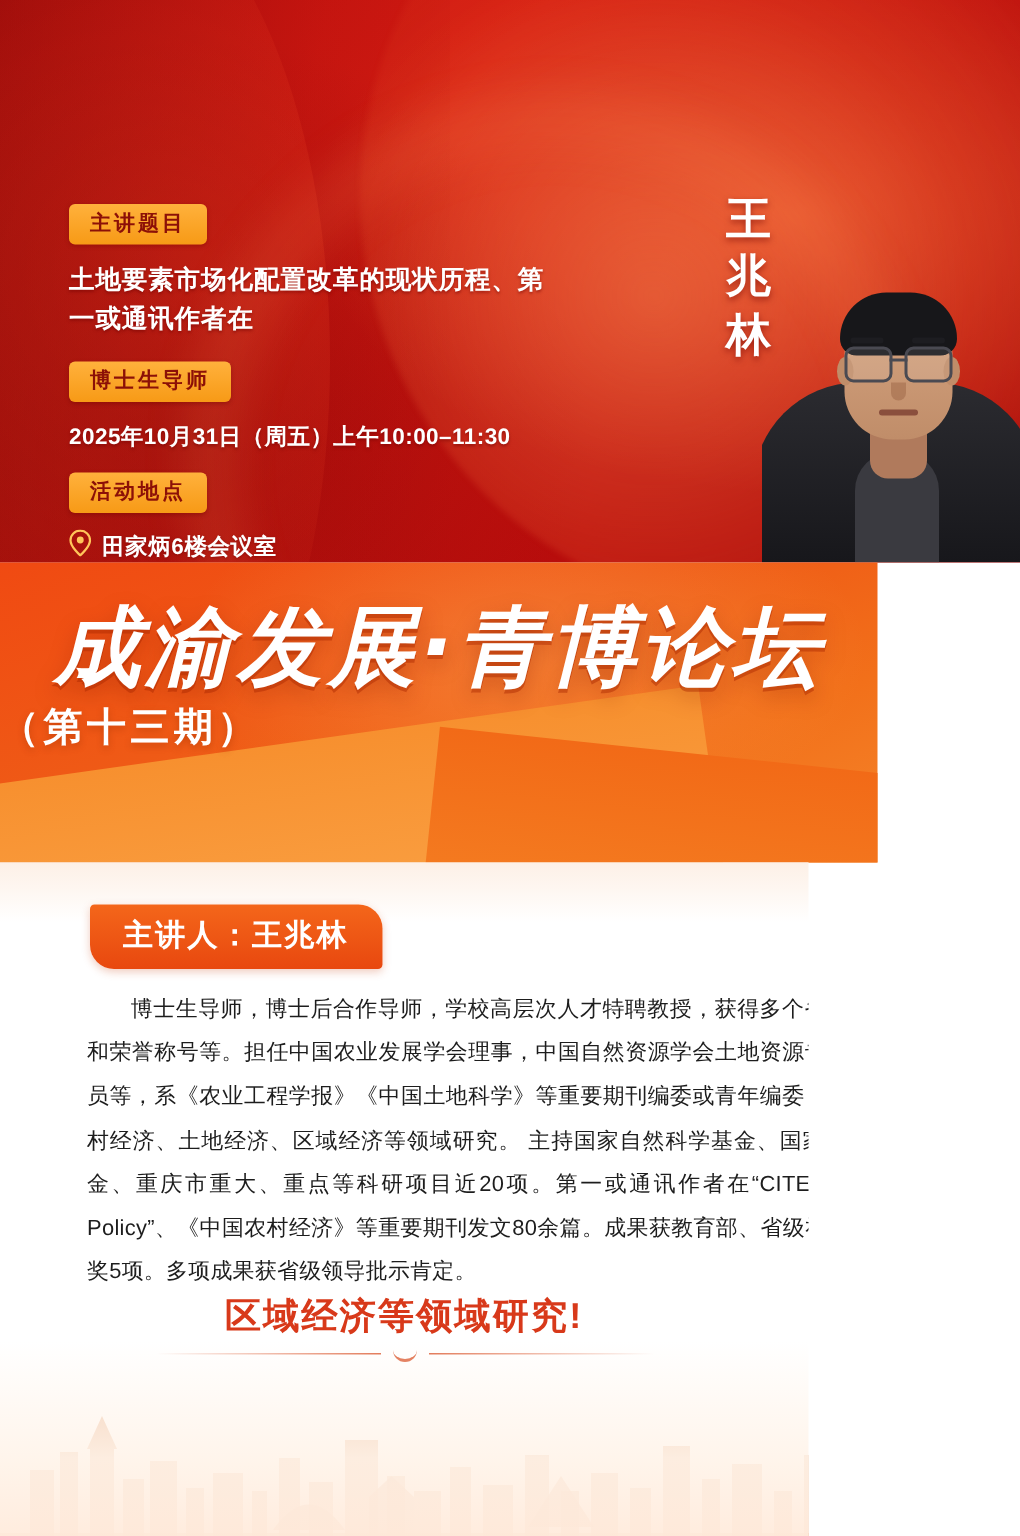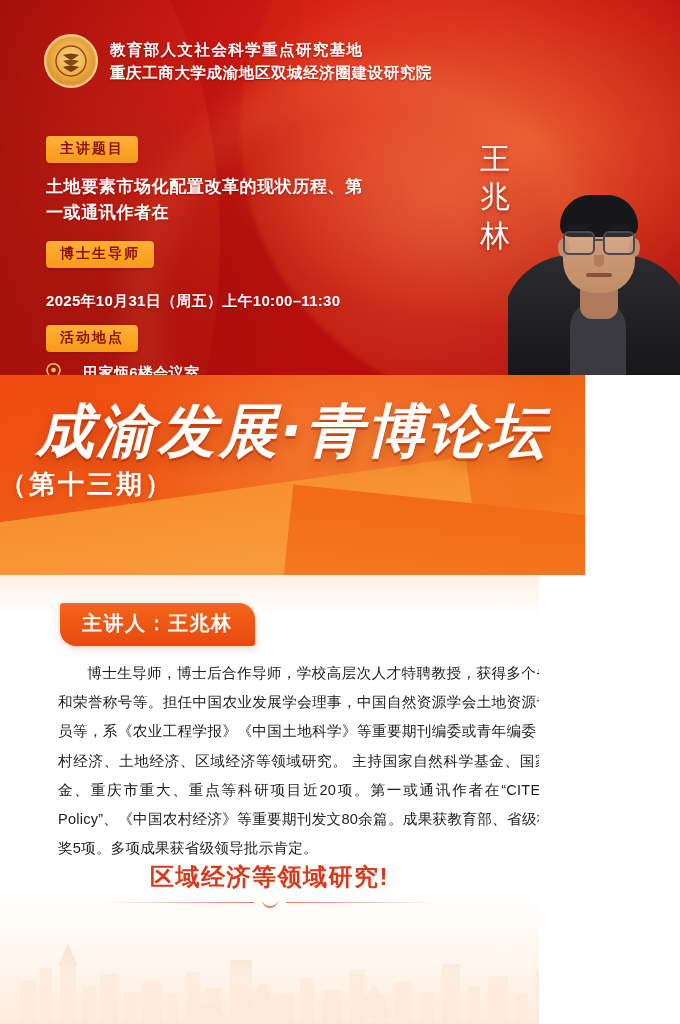--- a/index.html
+++ b/index.html
@@ -117,53 +117,53 @@
     margin-top: 11px;
     font-size: 17px;
     font-weight: bold;
     color: #ffffff;
     line-height: 1.55;
     letter-spacing: 0.6px;
     text-shadow: 0 1px 2px rgba(110,0,0,0.5);
     max-width: 330px;
   }
   .time-text {
-    margin-top: 24px;
+    margin-top: 14px;
     font-size: 15px;
     font-weight: bold;
     color: #ffffff;
     letter-spacing: 0.3px;
     text-shadow: 0 1px 2px rgba(110,0,0,0.5);
   }
   .place-row {
     margin-top: 11px;
     display: flex;
     align-items: center;
-    gap: 22px;
+    gap: 7px;
   }
   .place-text {
     font-size: 15px;
     font-weight: bold;
     color: #ffffff;
     letter-spacing: 0.4px;
     text-shadow: 0 1px 2px rgba(110,0,0,0.5);
   }
   .gap-sm { height: 14px; }
 
   
   .speaker-vertical {
     position: absolute;
-    right: 160px; top: 140px;
+    right: 160px; top: 128px;
     width: 40px;
     font-size: 30px;
-    font-weight: normal;
+    font-weight: bold;
     color: #ffffff;
     letter-spacing: 2px;
     line-height: 1.28;
-    text-align: left;
+    text-align: center;
     text-shadow: 0 2px 4px rgba(110,0,0,0.55);
   }
 
   
   .portrait {
     position: absolute;
     right: 0px; bottom: 0px;
     width: 172px; height: 260px;
     overflow: hidden;
   }
@@ -390,34 +390,20 @@
 <body>
 
 <div class="poster">
 
   <div class="hero">
     <div class="dark-left"></div>
     <div class="swirl3"></div>
     <div class="swirl1"></div>
     <div class="swirl2"></div>
 
-    <div class="org-header">
-      <div class="org-logo">
-        <svg width="34" height="34" viewBox="0 0 34 34">
-          <circle cx="17" cy="17" r="15" fill="none" stroke="#8a4b10" stroke-width="1.4"></circle>
-          <path d="M9 11 q8 -3 16 0 q-5 4 -8 5 q-3 -1 -8 -5 z" fill="#7d3f0c"></path>
-          <path d="M9 17 q8 -3 16 0 q-5 4 -8 5 q-3 -1 -8 -5 z" fill="#8a4b10"></path>
-          <path d="M9 23 q8 -3 16 0 q-5 4 -8 5 q-3 -1 -8 -5 z" fill="#7d3f0c"></path>
-        </svg>
-      </div>
-      <div class="org-lines">
-        <div class="org-line1">教育部人文社会科学重点研究基地</div>
-        <div class="org-line2">重庆工商大学成渝地区双城经济圈建设研究院</div>
-      </div>
-    </div>
 
     <div class="info-block">
       <span class="tag">主讲题目</span>
       <div class="topic-text">土地要素市场化配置改革的现状历程、第一或通讯作者在</div>
       <div class="gap-sm"></div>
       <span class="tag">博士生导师</span>
       <div class="time-text">2025年10月31日（周五）上午10:00–11:30</div>
       <div class="gap-sm"></div>
       <span class="tag">活动地点</span>
       <div class="place-row">

